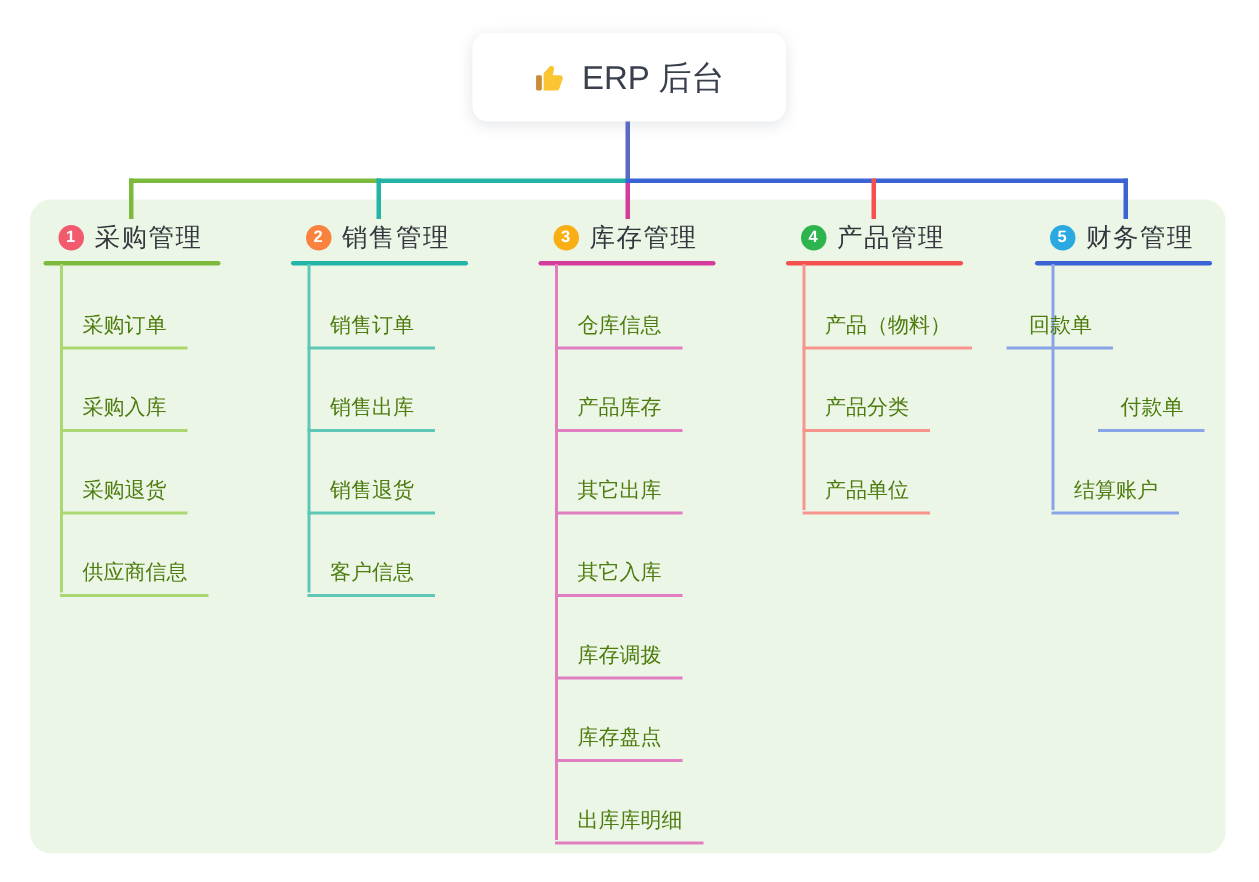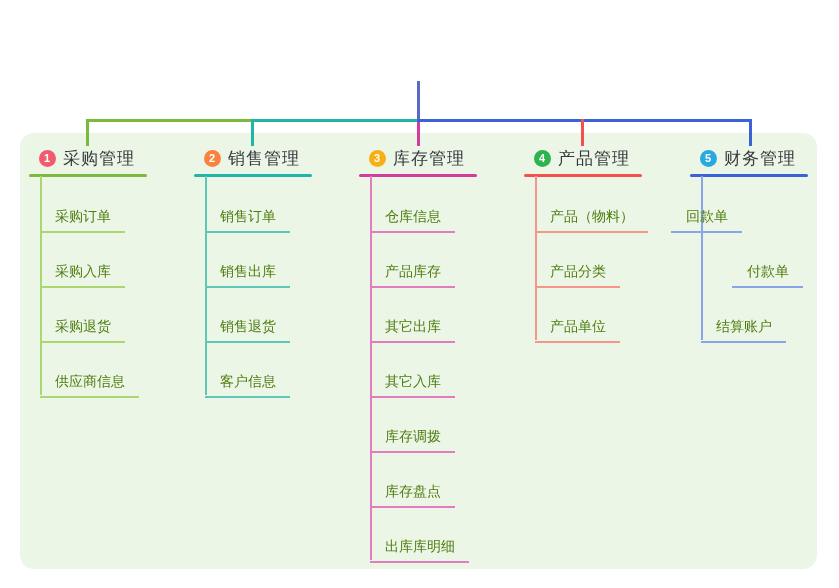--- a/index.html
+++ b/index.html
@@ -30,20 +30,29 @@
        border-bottom:2px solid #999;padding:0 14px 5px 15px;font-size:14px;
        color:#4d7c0f;white-space:nowrap;}
 </style>
 </head>
 <body>
 
 <div id="canvas">
 
   <div class="panel"></div>
 
+  <div class="root-card">
+    <span>
+      <svg width="22" height="22" viewBox="0 0 24 24">
+        <rect x="1.5" y="10" width="4.2" height="11" rx="1" fill="#c98b37"></rect>
+        <path fill="#fbc531" d="M7 21h9.6c.9 0 1.7-.6 1.9-1.5l2.4-6.9c.4-1.2-.5-2.6-1.9-2.6h-5.4l1-4.3c.2-.9-.2-1.8-1-2.3-.7-.4-1.6-.3-2.2.3L7 8.6z"></path>
+      </svg>
+    </span>
+    <span>ERP 后台</span>
+  </div>
 
   <div class="line" style="left: 417px; top: 81px; width: 3px; height: 40px; background-color: rgb(90, 105, 194);"></div>
   <div class="line" style="left: 86px; top: 119px; width: 167px; height: 3px; background-color: rgb(124, 186, 61);"></div>
   <div class="line" style="left: 251px; top: 119px; width: 168px; height: 3px; background-color: rgb(34, 180, 166);"></div>
   <div class="line" style="left: 417px; top: 119px; width: 335px; height: 3px; background-color: rgb(59, 99, 214);"></div>
   <div class="line" style="left: 86px; top: 119px; width: 3px; height: 27px; background-color: rgb(124, 186, 61);"></div>
   <div class="line" style="left: 251px; top: 119px; width: 3px; height: 27px; background-color: rgb(34, 180, 166);"></div>
   <div class="line" style="left: 417px; top: 122px; width: 3px; height: 24px; background-color: rgb(212, 60, 156);"></div>
   <div class="line" style="left: 581px; top: 119px; width: 3px; height: 27px; background-color: rgb(244, 80, 77);"></div>
   <div class="line" style="left: 749px; top: 119px; width: 3px; height: 27px; background-color: rgb(59, 99, 214);"></div>

